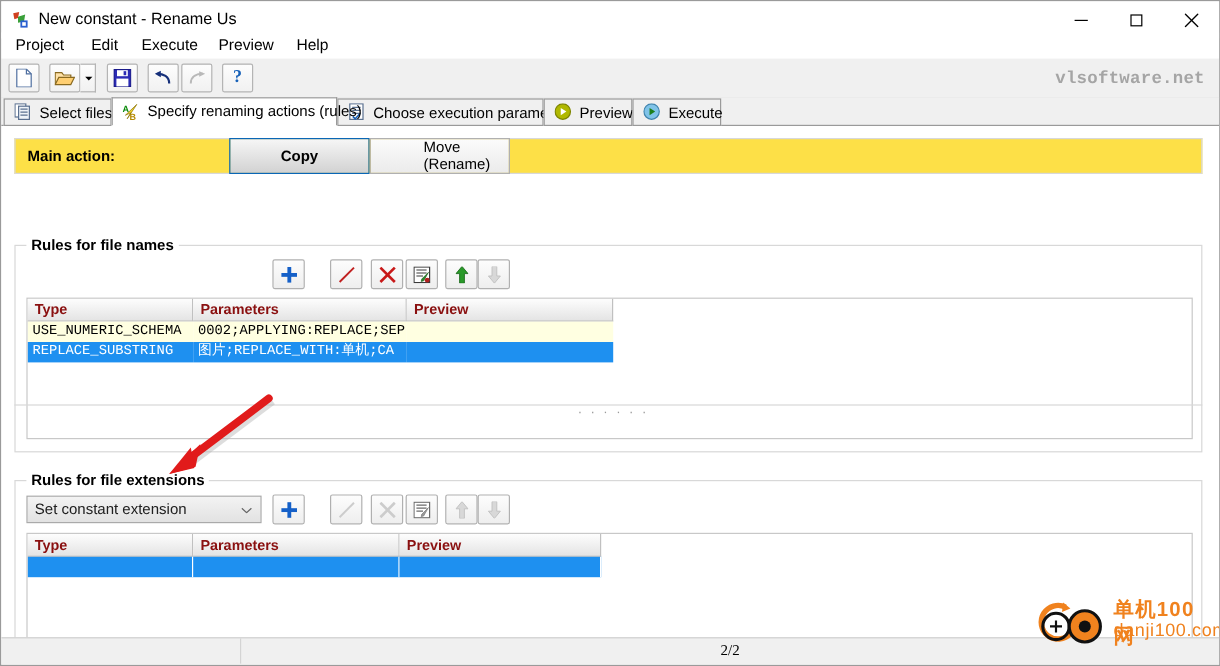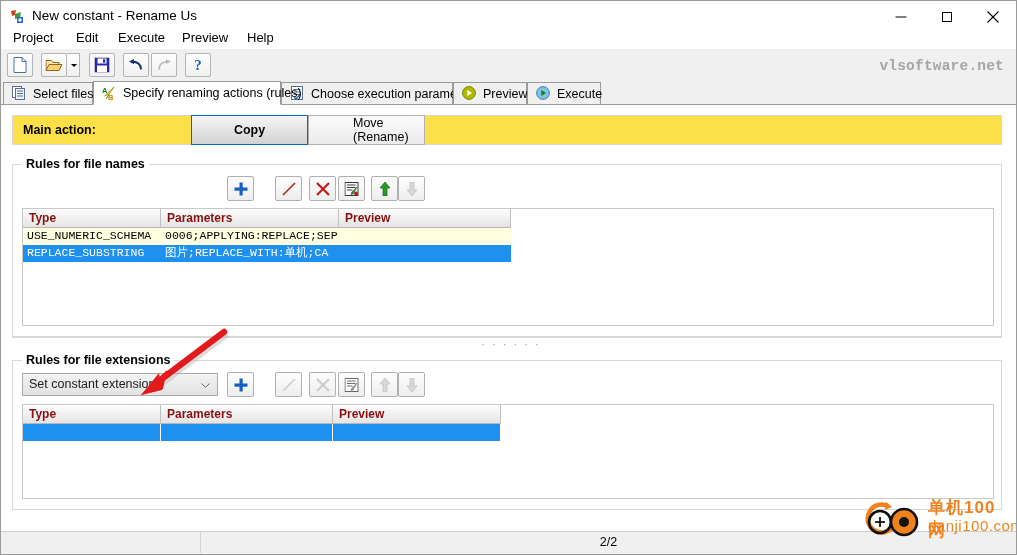--- a/index.html
+++ b/index.html
@@ -53,21 +53,21 @@
   .content{position:absolute;left:0;top:104px;width:1015px;height:428px;background:#ffffff;}
 
   .mainaction{position:absolute;left:11px;top:10px;width:990px;height:30px;
               background:#fde047;border:1px solid #d8d8d8;box-sizing:border-box;}
   .mainaction .lbl{position:absolute;left:10px;top:7px;font-size:12.5px;font-weight:bold;}
   .seg{position:absolute;top:-1px;height:30px;box-sizing:border-box;cursor:default;
        display:flex;align-items:center;justify-content:center;font-size:12.5px;}
   .seg.on{background:linear-gradient(#f6f6f6,#d2d2d2);border:1px solid #0a66b5;font-weight:bold;}
   .seg.off{background:linear-gradient(#fbfbfb,#ebebeb);border:1px solid #b0b0b0;padding-left:44px;}
 
-  .group{position:absolute;box-sizing:border-box;border:1px solid #d8d8d8;background:#ffffff;}
+  .group{position:absolute;box-sizing:border-box;border:1px solid #d8d8d8;background:#ffffff;margin-top:40px;}
   .group>.legend{position:absolute;left:9px;top:-8px;background:#ffffff;padding:0 4px;
                  font-size:12.5px;font-weight:bold;color:#000;white-space:nowrap;}
 
   .combo{position:absolute;height:23px;box-sizing:border-box;background:linear-gradient(#fbfbfb,#e6e6e6);
          border:1px solid #aaa;cursor:default;}
   .combo .val{position:absolute;left:6px;top:3px;font-size:12.5px;color:#000;white-space:nowrap;}
   .combo .chev{position:absolute;right:7px;top:9px;width:9px;height:5px;}
   .combo.dis{background:linear-gradient(#f3f3f3,#e2e2e2);}
   .combo.dis .val{color:#202020;}
 
@@ -90,21 +90,21 @@
   .grow.r-sel-empty .rc{background:#1e90f0;border-right:1px solid #ffffff;}
 
   .splitter{position:absolute;text-align:center;font-size:11px;color:#9a9a9a;letter-spacing:2px;}
   .sepline{position:absolute;height:1px;background:#d8d8d8;}
 
   
   .status{position:absolute;left:0;bottom:0;width:1015px;height:22px;background:#f0f0f0;
           border-top:1px solid #cfcfcf;}
   .status .cell{position:absolute;top:0;height:21px;line-height:21px;font-size:12px;color:#000;
                 border-right:1px solid #d4d4d4;box-sizing:border-box;}
-  .status .pg{position:absolute;top:0;height:21px;line-height:21px;width:100%;text-align:center;font-size:12.5px;}
+  .status .pg{position:absolute;top:0;height:21px;line-height:21px;width:100%;text-align:center;font-size:12.5px;font-family:Liberation Serif, serif;}
 
   
   .annot{position:absolute;left:0;top:0;width:1017px;height:555px;pointer-events:none;}
 
   .logo{position:absolute;right:4px;bottom:12px;width:150px;height:46px;}
   .logo .zh{position:absolute;left:66px;top:0px;font-size:17px;color:#f0821e;font-weight:bold;letter-spacing:1px;}
   .logo .en{position:absolute;left:66px;top:21px;font-size:15px;color:#f0821e;letter-spacing:.5px;}
 </style>
 </head>
 <body>
@@ -297,21 +297,21 @@
 
       <div class="grid" style="left:9px;top:43px;width:972px;height:118px;">
         <div class="ghead">
           <div class="hc" style="width:138px;">Type</div>
           <div class="hc" style="width:178px;">Parameters</div>
           <div class="hc" style="width:172px;">Preview</div>
         </div>
 
         <div class="grow r-yellow" style="top:19px;">
           <div class="rc" style="width:138px;">USE_NUMERIC_SCHEMA</div>
-          <div class="rc" style="width:178px;">0006;APPLYING:REPLACE;SEP</div>
+          <div class="rc" style="width:178px;">0002;APPLYING:REPLACE;SEP</div>
           <div class="rc" style="width:172px;"></div>
         </div>
 
         <div class="grow r-sel" style="top:36px;">
           <div class="rc" style="width:138px;">REPLACE_SUBSTRING</div>
           <div class="rc" style="width:178px;font-family:'Liberation Mono','DejaVu Sans Mono',monospace;">图片;REPLACE_WITH:单机;CA</div>
           <div class="rc" style="width:172px;"></div>
         </div>
       </div>
     </div>

